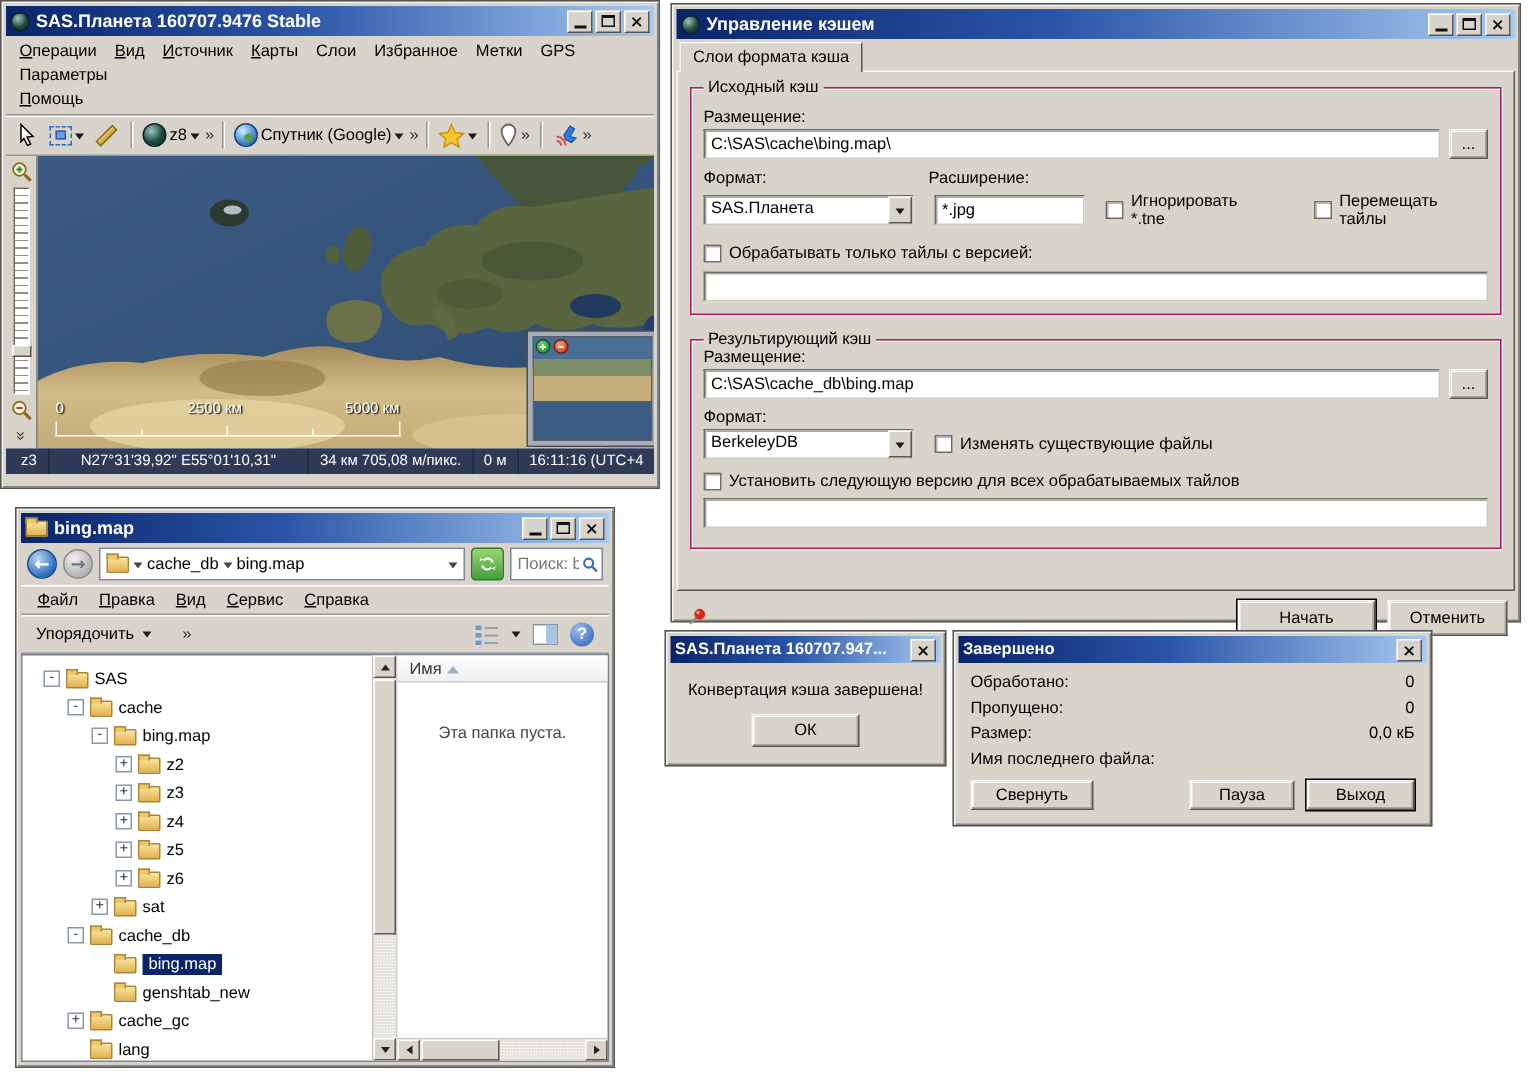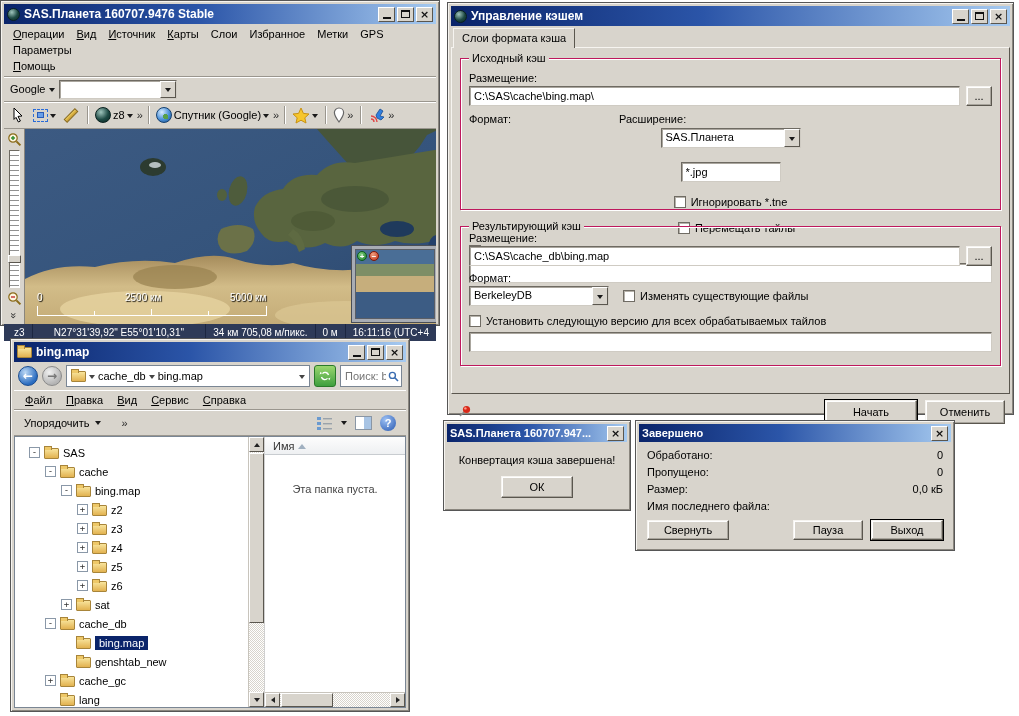--- a/index.html
+++ b/index.html
@@ -184,30 +184,20 @@
       <span class="mi ul">Вид</span>
       <span class="mi ul">Источник</span>
       <span class="mi ul">Карты</span>
       <span class="mi">Слои</span>
       <span class="mi">Избранное</span>
       <span class="mi">Метки</span>
       <span class="mi">GPS</span>
       <span class="mi">Параметры</span>
       <span class="mi ul" style="flex-basis:100%;width:max-content;flex-grow:0;">Помощь</span>
     </div>
-    <div id="google-bar">
-      <span>Google</span>
-      <span class="dar"></span>
-      <span class="select" style="width:118px;height:19px;">
-        <span class="sval"></span>
-          <span class="dbtn">
-            <span class="dar"></span>
-          </span>
-      </span>
-    </div>
     <div id="sas-tools">
       <span class="tool">
         <svg class="icon-cursor" viewBox="0 0 14 16">
             <path d="M3 1 L11 9 L7 9.4 L9.4 14 L7.4 15 L5 10.4 L3 12.4 Z" fill="#fff" stroke="#000" stroke-width="1"></path>
           </svg>
       </span>
       <span class="tool">
         <span class="icon-selrect">
             <i></i>
           </span>
@@ -368,21 +358,21 @@
         <span class="legend">Исходный кэш</span>
         <div class="lblrow">Размещение:</div>
         <div class="fldrow">
           <input class="inp" value="C:\SAS\cache\bing.map\" style="">
           <span class="btn browse">...</span>
         </div>
         <div style="display:flex;margin-top:7px;">
           <div style="width:150px;">Формат:</div>
           <div>Расширение:</div>
         </div>
-        <div style="display:flex;align-items:center;gap:14px;margin-top:3px;flex-direction:column;">
+        <div style="display:flex;align-items:center;gap:14px;margin-top:3px;">
           <span class="select" style="width:140px;flex:none;">
             <span class="sval">SAS.Планета</span>
             <span class="dbtn">
                 <span class="dar"></span>
               </span>
           </span>
           <input class="inp" style="width: 100px; flex: 0 0 auto;" value="*.jpg">
           <span class="chkrow">
             <span class="chk"></span>
             <span>Игнорировать *.tne</span>

